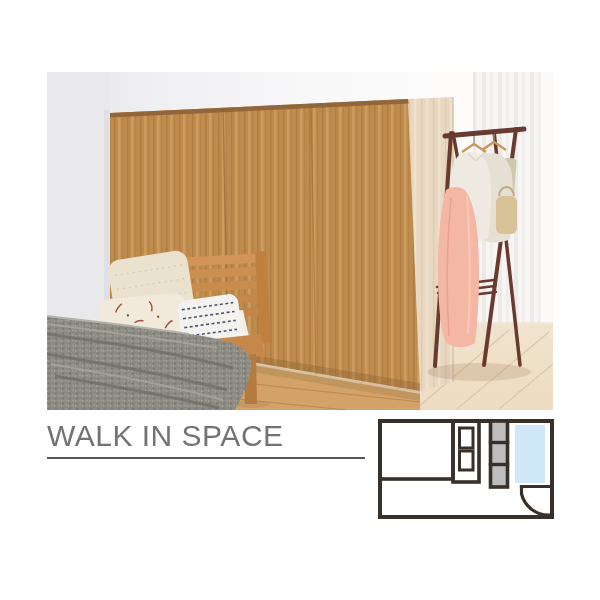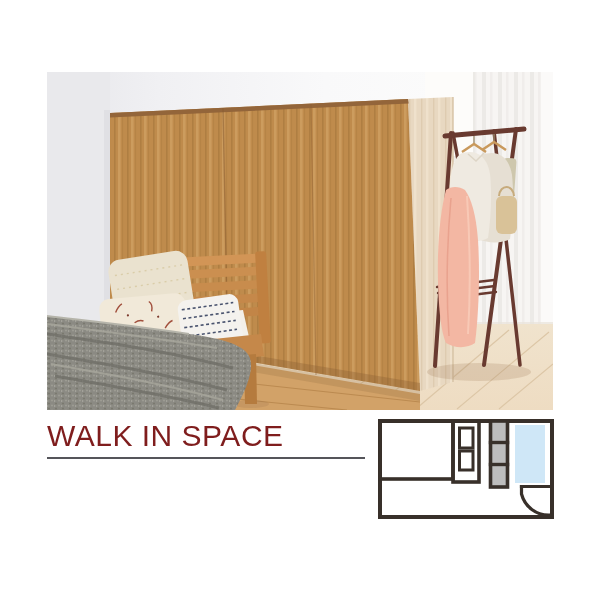--- a/index.html
+++ b/index.html
@@ -1,21 +1,21 @@
 <!DOCTYPE html>
 <html><head>
 <meta charset="utf-8">
 <style>
   html,body{margin:0;padding:0;background:#ffffff;}
   body{width:600px;height:600px;position:relative;overflow:hidden;
        font-family:"Liberation Sans",sans-serif;}
   .photo{position:absolute;left:47px;top:72px;width:506px;height:338px;}
   .caption-title{position:absolute;left:47px;top:419px;width:340px;
        font-size:30px;line-height:1.15;font-weight:500;letter-spacing:.5px;
-       color:#7f1d1d;}
+       color:#737373;}
   .caption-rule{position:absolute;left:47px;top:457px;width:318px;height:2px;
        background:#55555a;}
   .plan{position:absolute;left:378px;top:419px;width:176px;height:101px;}
   svg{display:block;}
 </style>
 </head>
 <body>
 
 <div class="photo">
 <svg viewBox="0 0 506 338" width="506" height="338">

